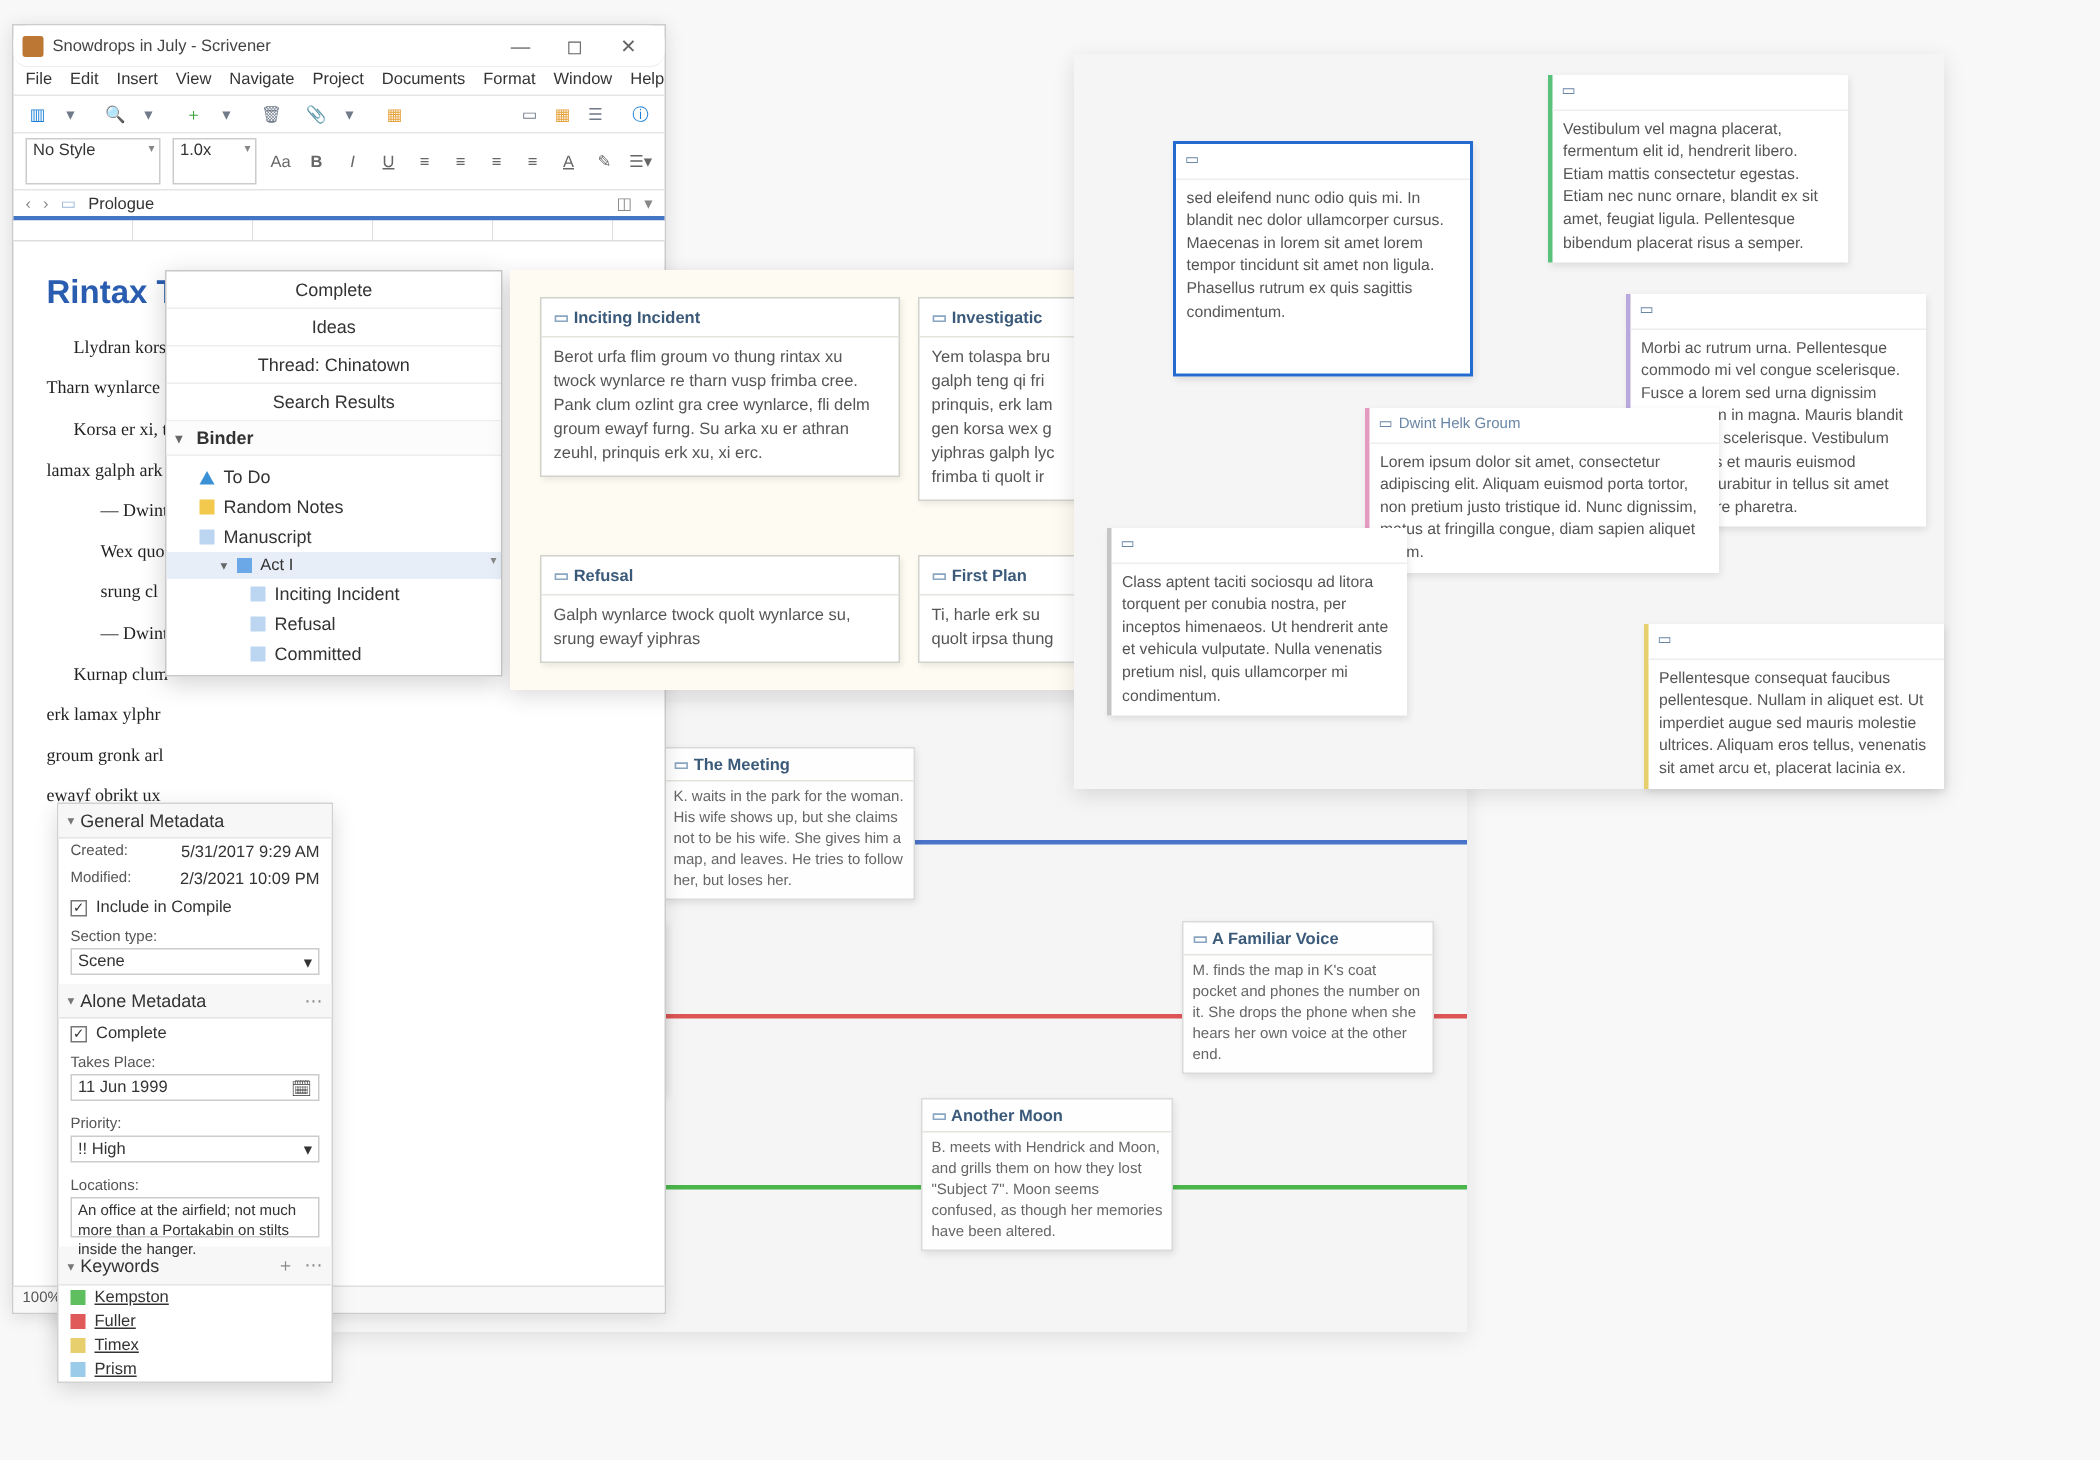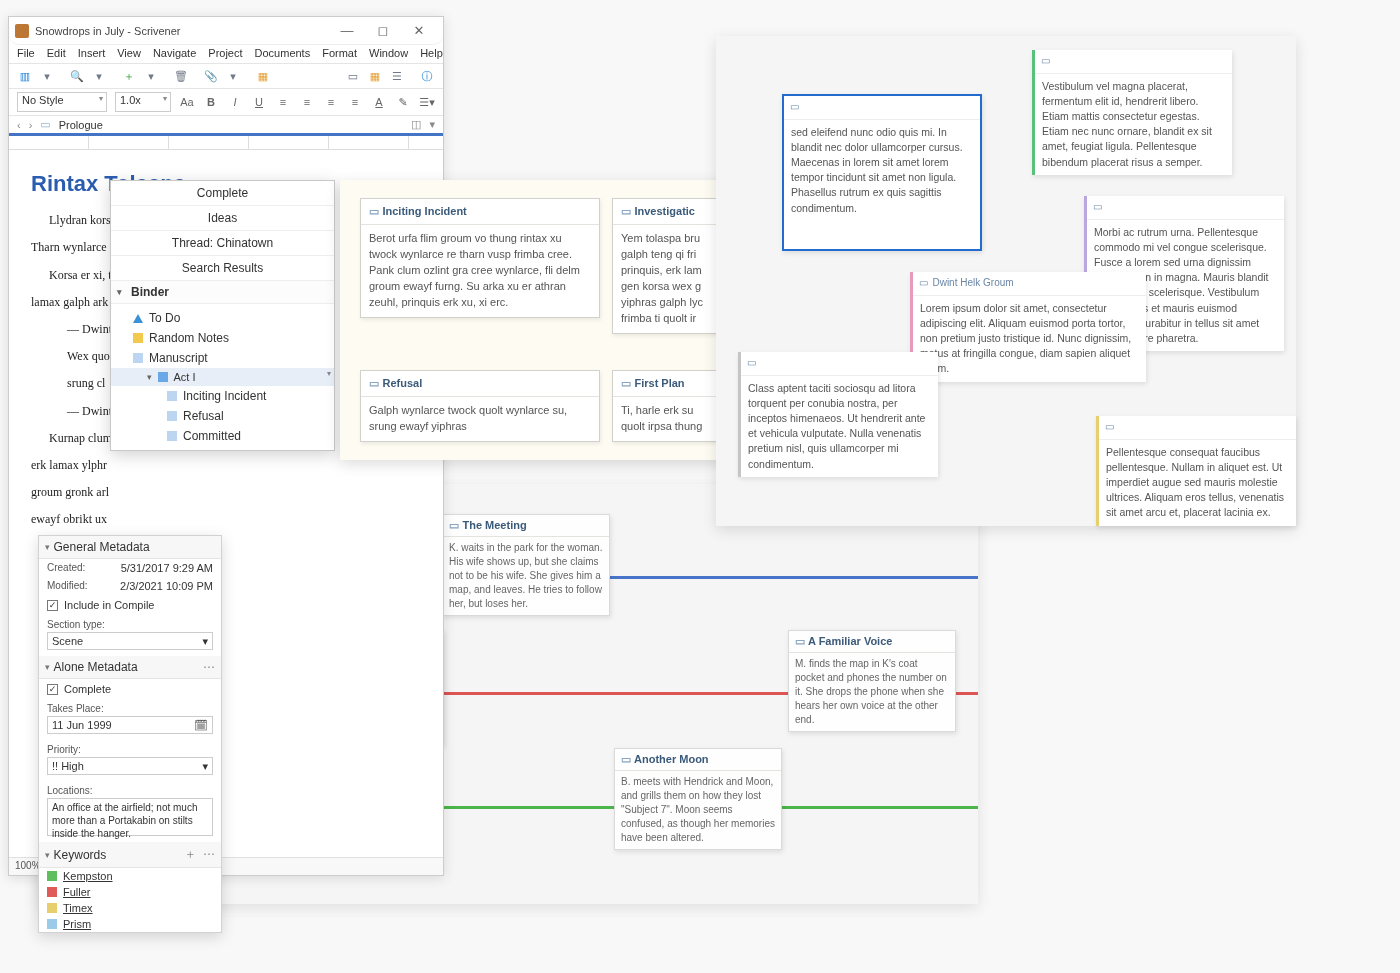--- a/index.html
+++ b/index.html
@@ -50,21 +50,21 @@
   .tb-blue { color:#1b7fd6; }
   .tb-green { color:#3aa23a; }
   .tb-orange { color:#e6a23c; }
   .format-bar {
     display: flex; align-items: center; gap: 8px;
     padding: 3px 8px;
     border-bottom: 1px solid #e5e5e5;
     font-size: 11px;
   }
   .sel {
-    border: 1px solid #ccc; padding: 1px 14px 5px 4px; font-size: 11px;
+    border: 1px solid #ccc; padding: 1px 14px 16px 4px; font-size: 11px;
     background: #fff; position: relative;
   }
   .sel::after { content:"▾"; position:absolute; right:3px; top:1px; font-size:8px; color:#888;}
   .fmt-btn { width:16px;text-align:center;color:#666;}
   .bread-bar {
     display: flex; align-items: center; gap: 8px;
     padding: 2px 8px;
     border-bottom: 3px solid #4474c4;
     font-size: 11px;
   }
@@ -151,21 +151,21 @@
     display:block; width:100%; border:1px solid #ccc; padding:2px 4px; font-size:11px; margin-top:2px;
     background:#fff;
   }
   .chk { display:flex; align-items:center; gap:6px; padding:4px 8px;}
   .chk .box{width:11px;height:11px;border:1px solid #777;display:inline-flex;align-items:center;justify-content:center;font-size:9px;}
   .kw-row{display:flex;align-items:center;gap:6px;padding:2px 8px;text-decoration:underline;}
   .kw-sw{width:10px;height:10px;}
 
   
   .timeline-board{
-    position:absolute; left:38px; top:484px; width:940px; height:420px;
+    position:absolute; left:38px; top:468px; width:940px; height:420px;
     background:#f5f5f5; z-index:-1;
     box-shadow:0 4px 14px rgba(0,0,0,.1);
   }
   .tl-line{position:absolute;left:0;right:0;height:3px;}
   .tl-blue{background:#4a74c9; top:92px;}
   .tl-red{background:#d55; top:208px;}
   .tl-green{background:#4ab54a; top:322px;}
   .tl-card{
     position:absolute; width:168px; background:#fefefe;
     border:1px solid #dadada; box-shadow:1px 2px 5px rgba(0,0,0,.1);
@@ -422,21 +422,21 @@
   <div class="insp-block">
     <span class="insp-label">Takes Place:</span>
     <span class="insp-input" style="position:relative">11 Jun 1999<span style="position:absolute;right:4px">🗓</span></span>
   </div>
   <div class="insp-block">
     <span class="insp-label">Priority:</span>
     <span class="insp-input" style="position:relative">!! High<span style="position:absolute;right:4px">▾</span></span>
   </div>
   <div class="insp-block">
     <span class="insp-label">Locations:</span>
-    <div class="insp-input" style="height:38px;font-size:10px;line-height:1.3">An office at the airfield; not much more than a Portakabin on stilts inside the hanger.</div>
+    <div class="insp-input" style="height:27px;font-size:10px;line-height:1.3">An office at the airfield; not much more than a Portakabin on stilts inside the hanger.</div>
   </div>
   <div class="insp-sect">
       <span>Keywords</span>
       <span class="dots">＋ &nbsp;⋯</span>
     </div>
   <div class="kw-row">
       <span class="kw-sw" style="background:#5fbf5f"></span>
       <span>Kempston</span>
     </div>
   <div class="kw-row">

